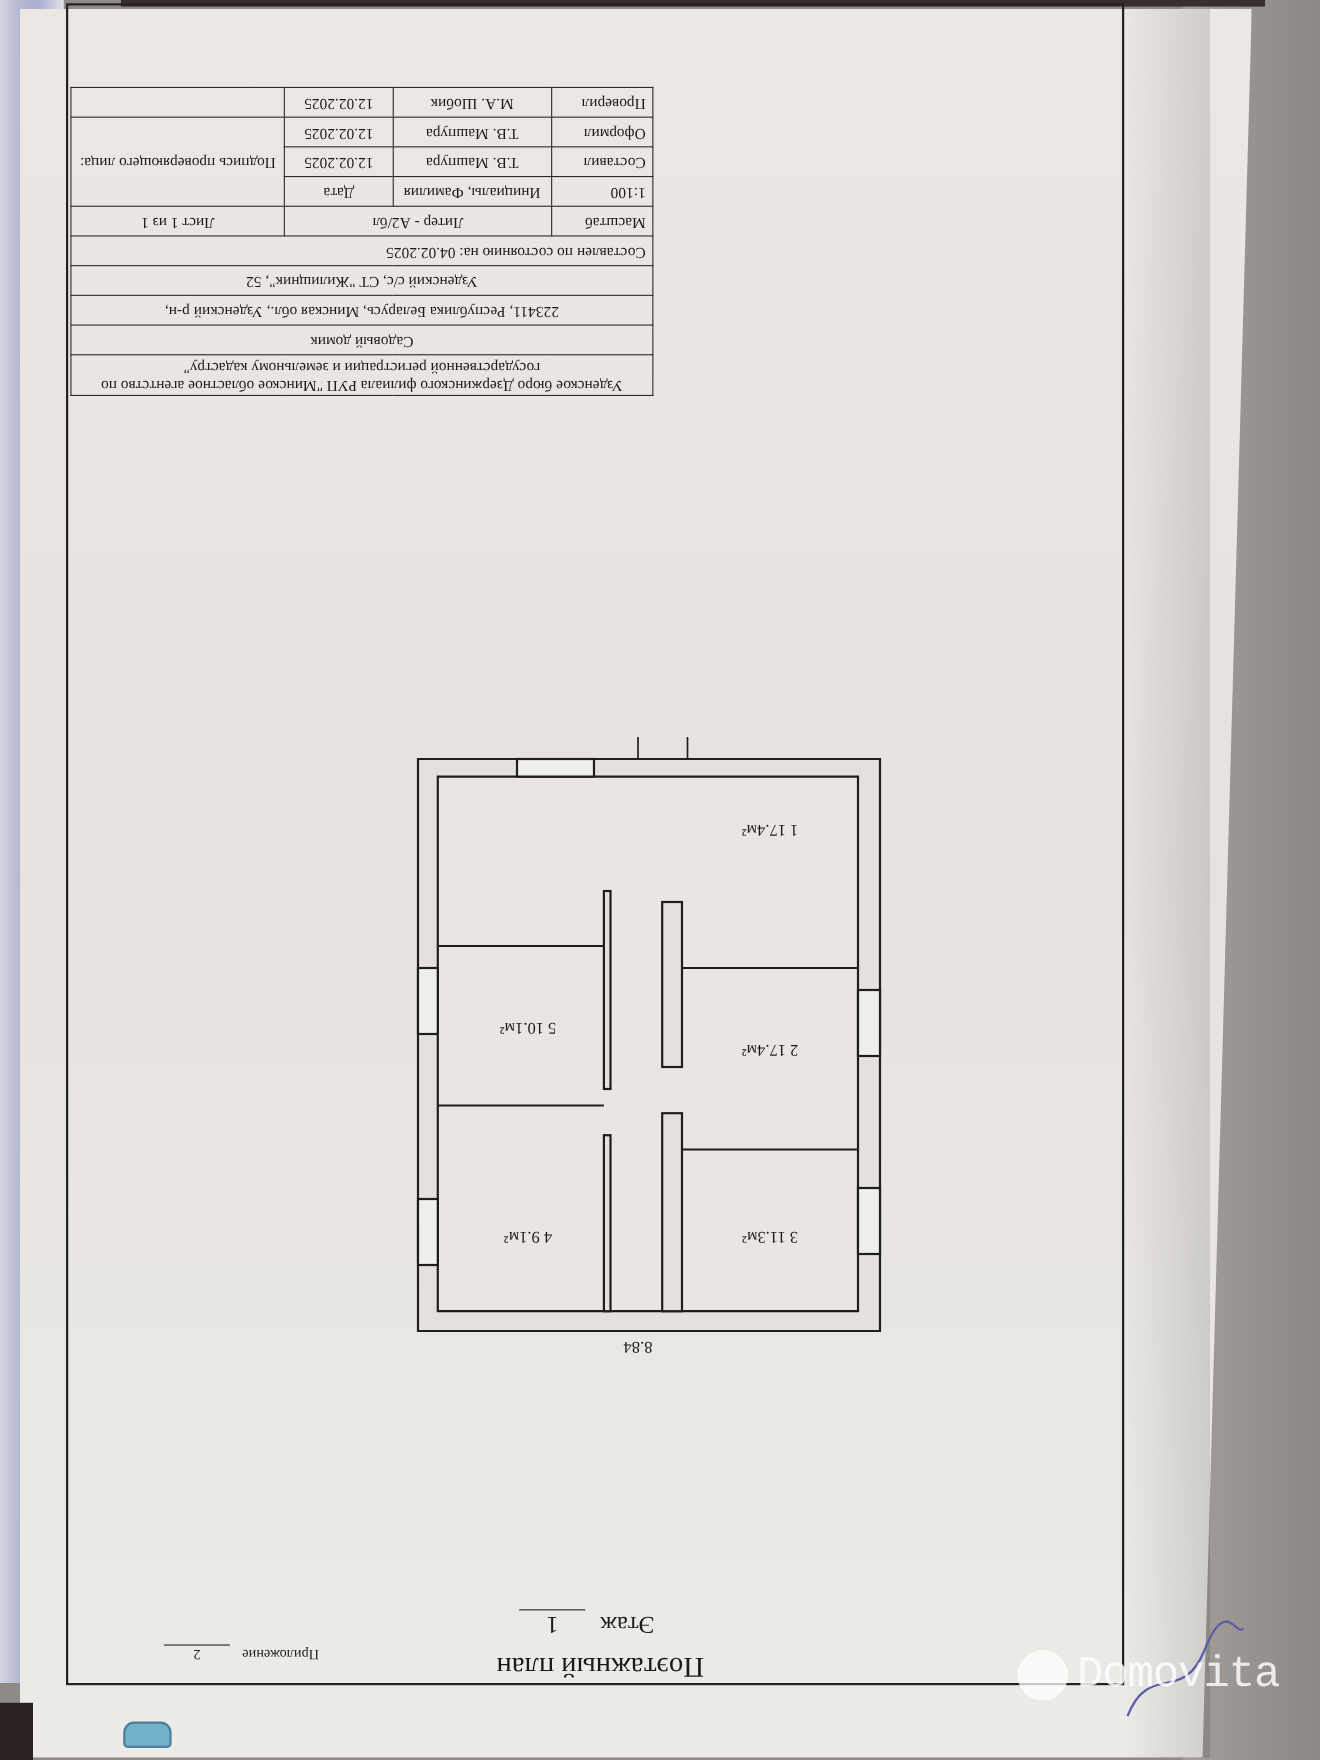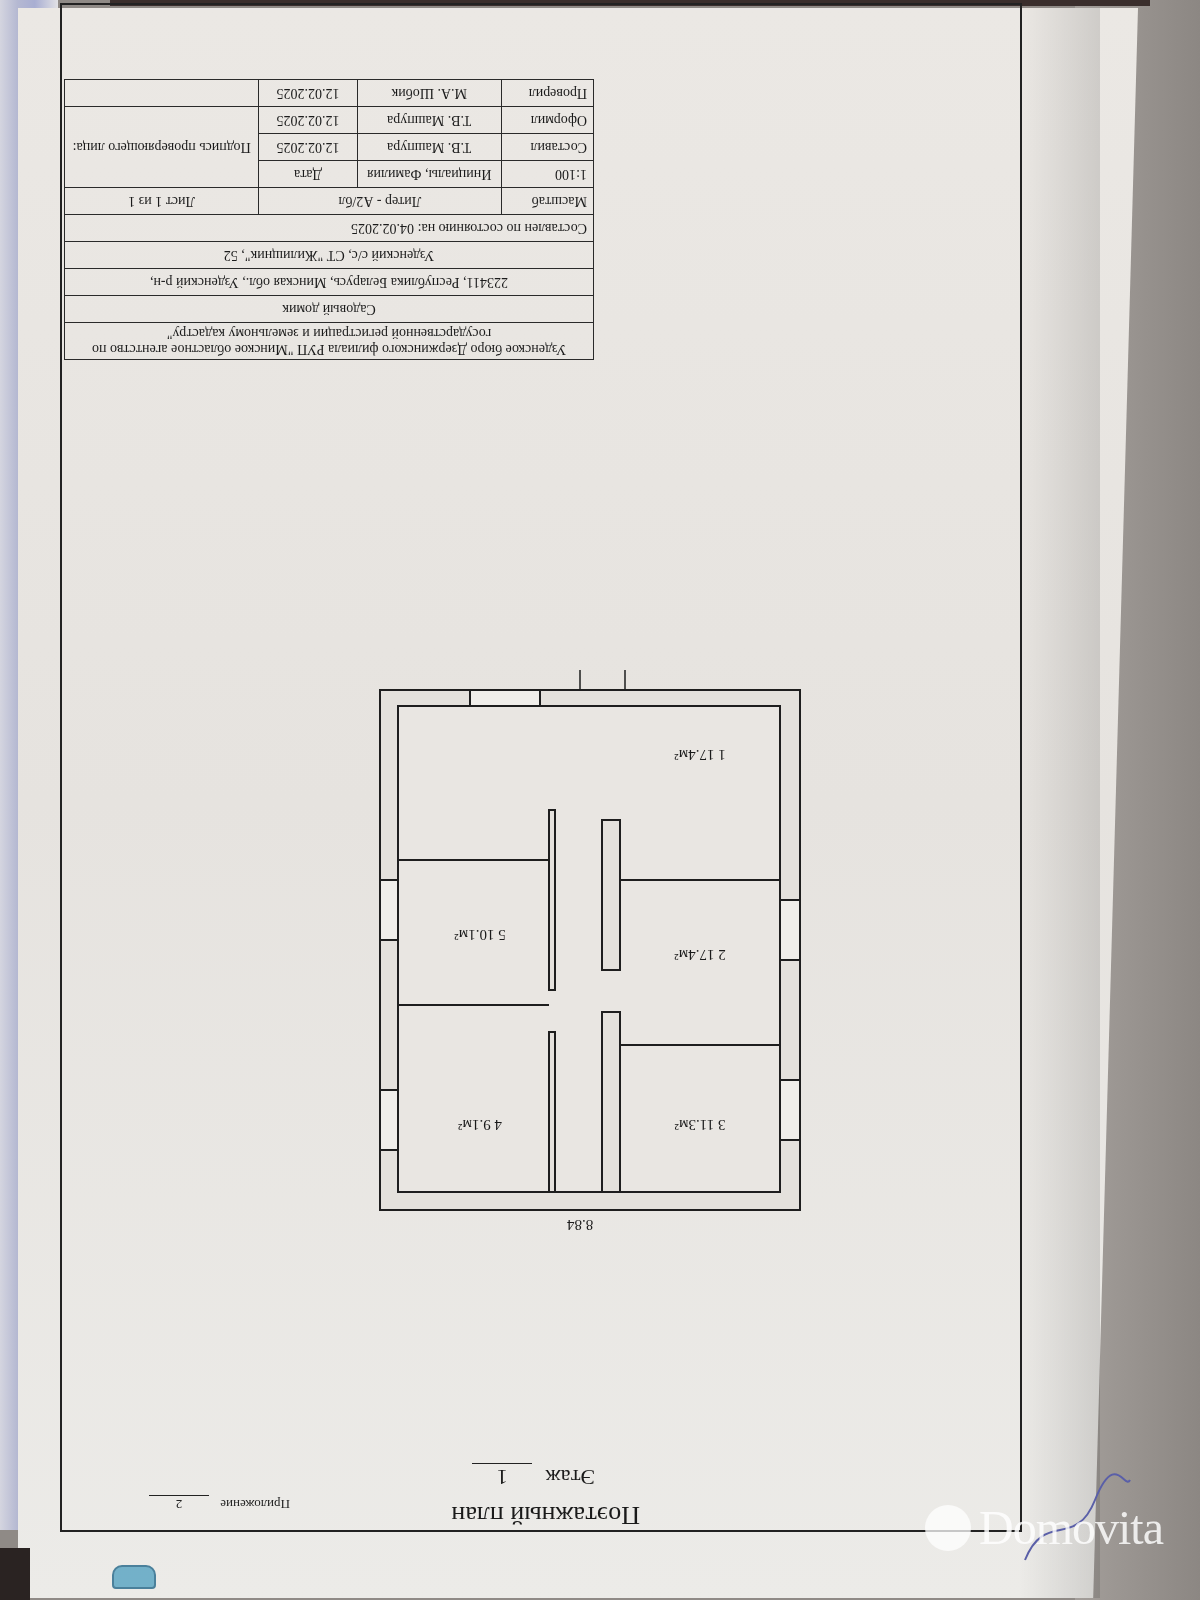--- a/index.html
+++ b/index.html
@@ -21,21 +21,21 @@
   .appendix .num{display:inline-block;width:60px;border-bottom:1px solid #222;text-align:center;margin-left:8px;}
   
   .tblock{position:absolute;left:606px;top:1240px;width:530px;border-collapse:collapse;font-size:14px;color:#1b1b1b;}
   .tblock td{border:1.5px solid #2a2a2a;padding:2px 6px;height:22px;vertical-align:middle;}
   .tblock .c{text-align:center;}
   
   .plan{position:absolute;left:380px;top:350px;width:480px;height:580px;}
   .plan svg text{font-family:"Liberation Serif","DejaVu Serif",serif;fill:#1a1a1a;}
   .watermark{position:absolute;left:925px;top:1500px;display:flex;align-items:center;gap:8px;}
   .wm-dot{width:46px;height:46px;border-radius:50%;background:rgba(255,255,255,.75);}
-  .wm-text{font-family:Liberation Serif, serif;font-size:48px;color:rgba(255,255,255,.82);letter-spacing:-1px;}
+  .wm-text{font-family:Liberation Mono, monospace;font-size:40px;color:rgba(255,255,255,.82);letter-spacing:-1px;}
   .signature{position:absolute;left:1015px;top:1470px;width:120px;height:100px;}
   .stamp-blue{position:absolute;left:112px;top:1565px;width:40px;height:20px;border:2px solid #2e6e8e;border-radius:10px 10px 4px 4px;background:#5fa7c4;opacity:.85;}
 </style>
 </head>
 <body>
 
 <div class="bg-right"></div>
 <div class="blue-strip"></div>
 <div class="paper"></div>
 <div class="paper-shade"></div>

